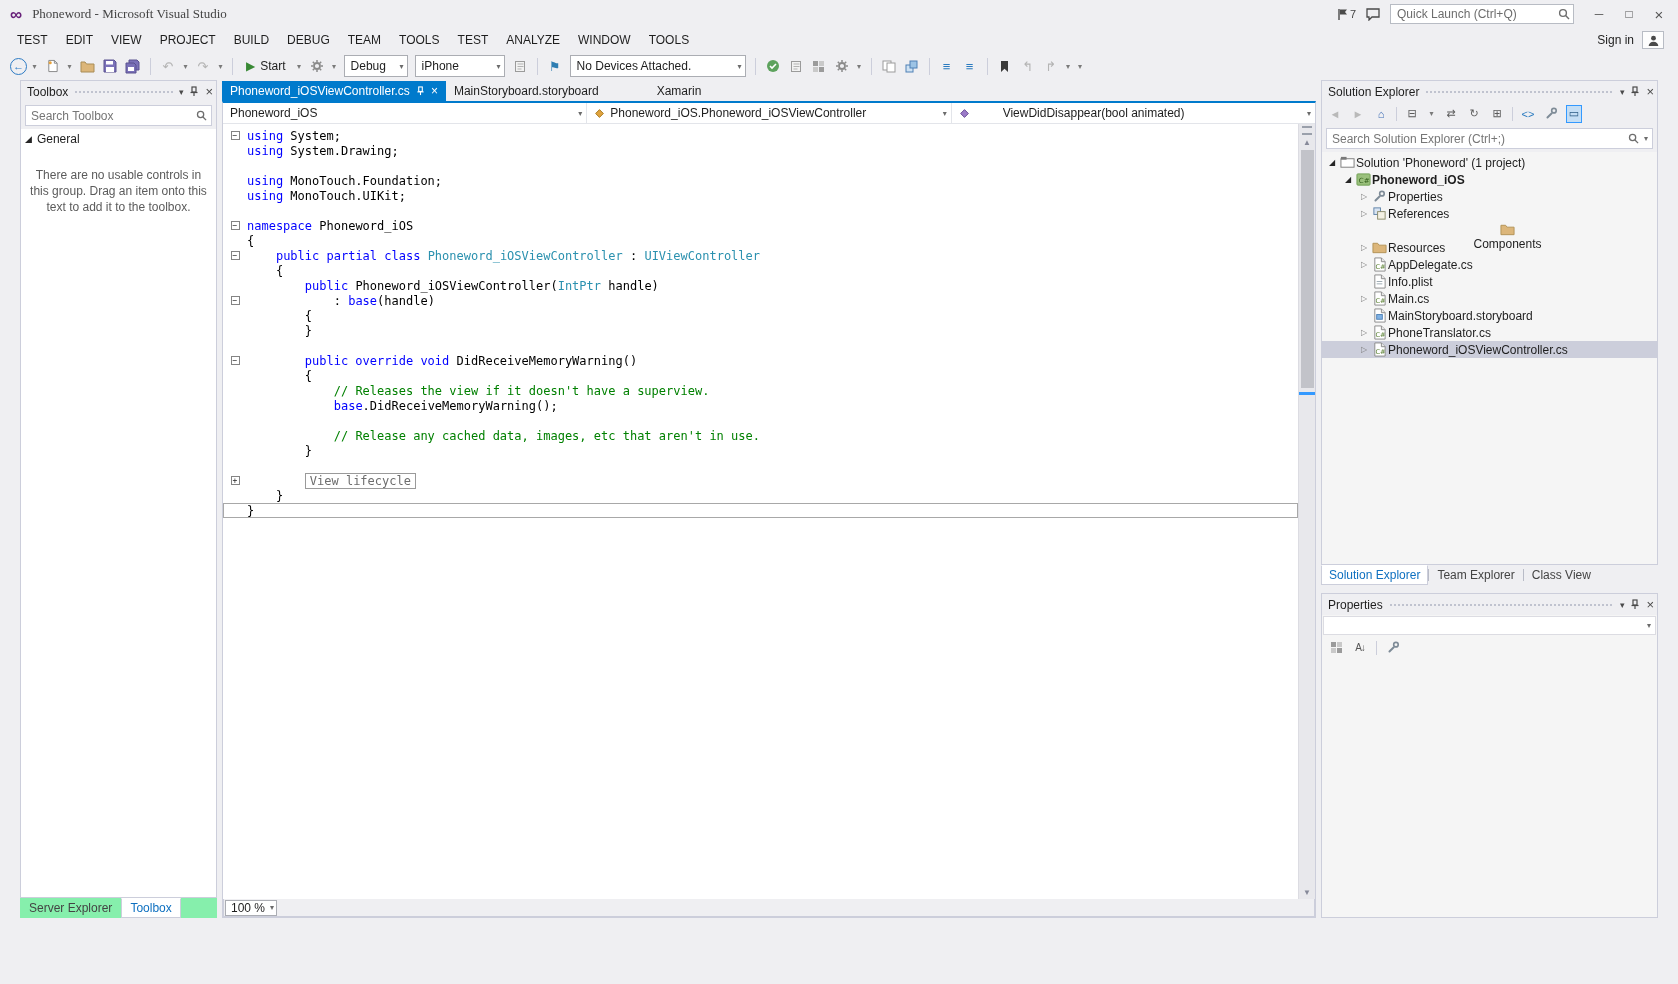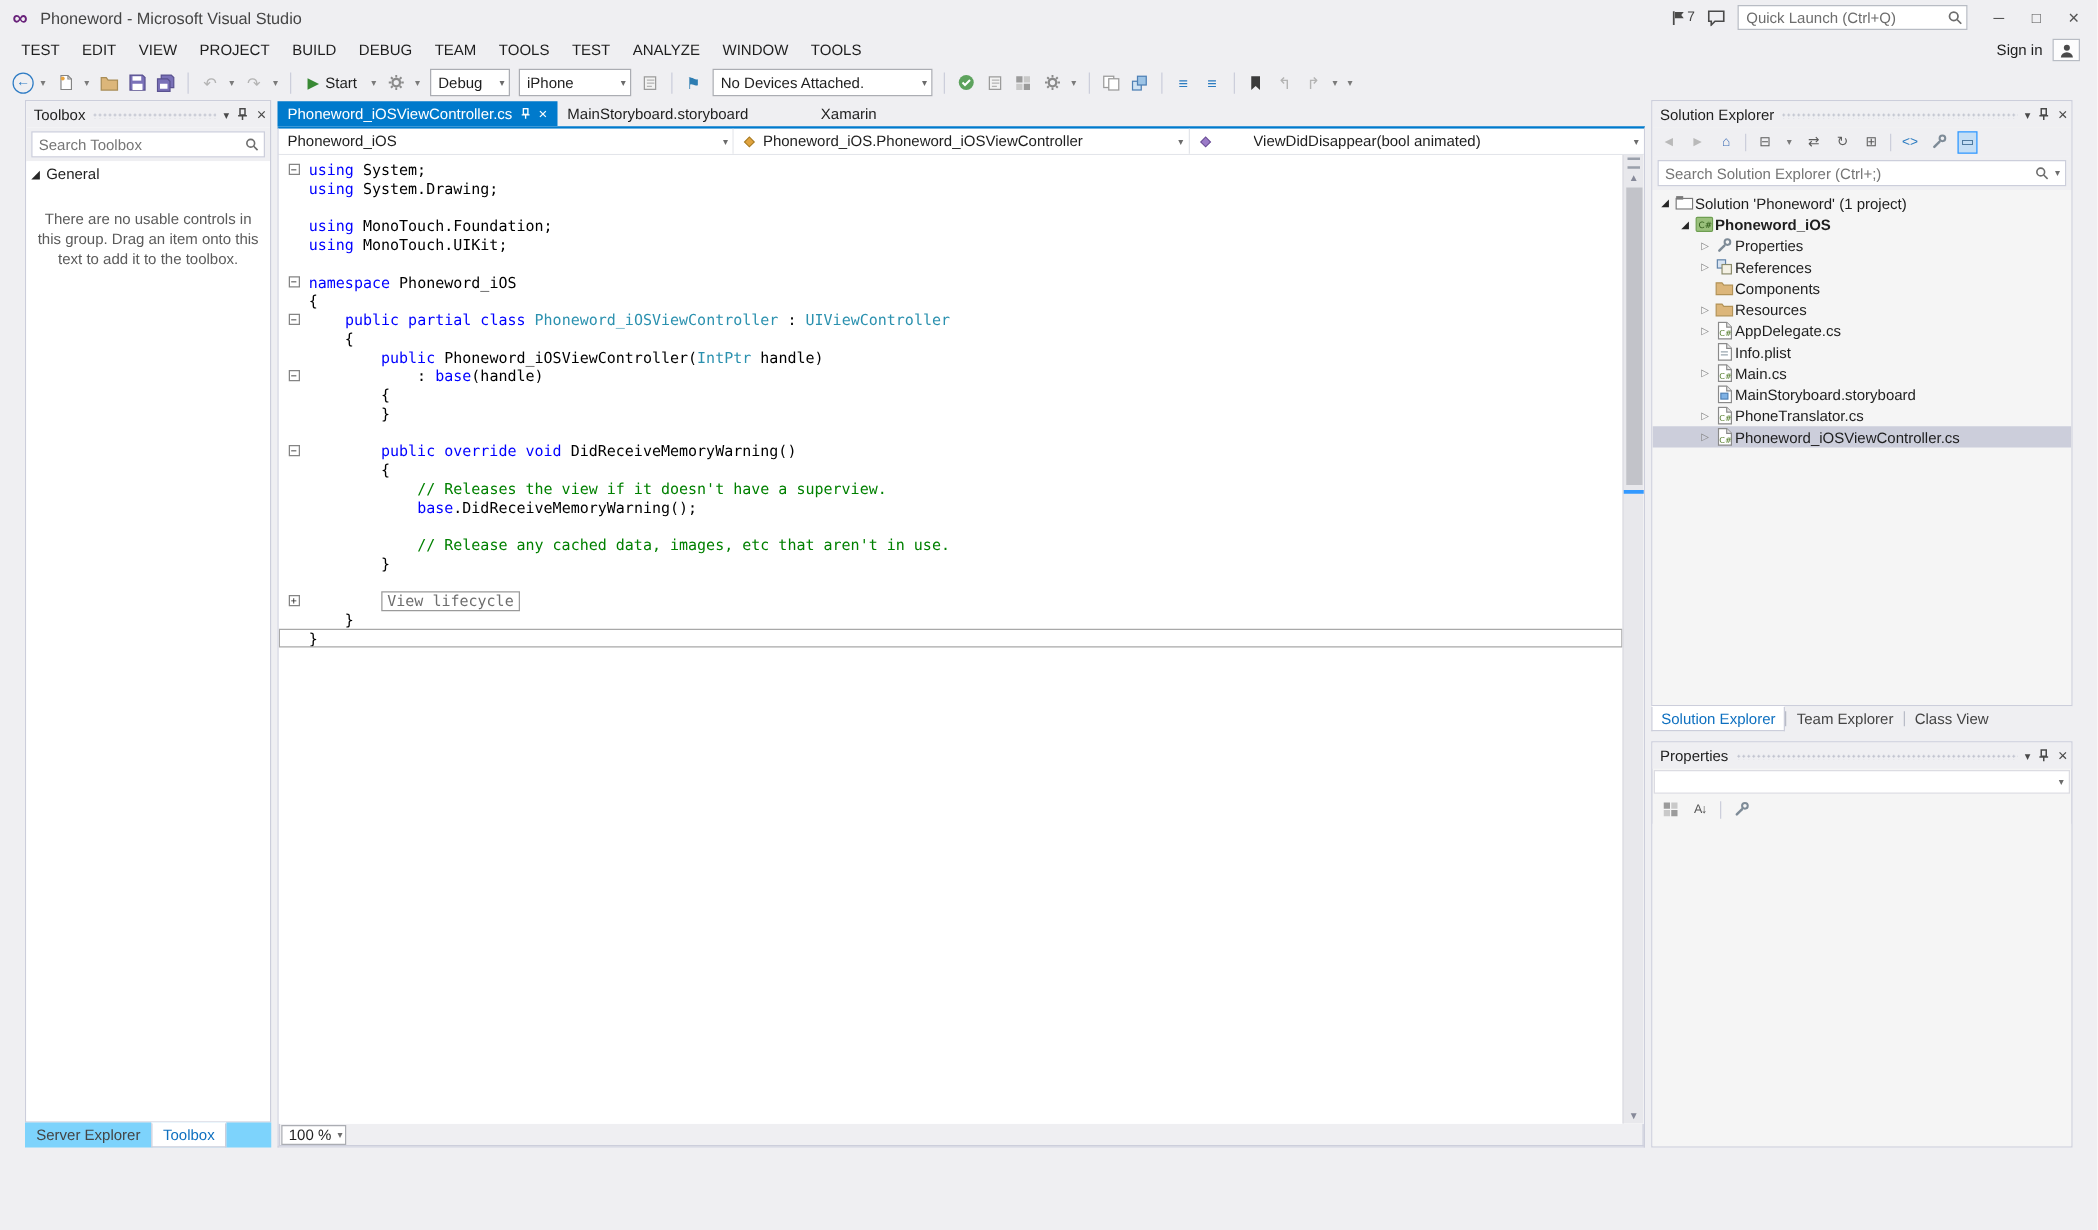--- a/index.html
+++ b/index.html
@@ -7,21 +7,21 @@
   body {
     font-family: "Liberation Sans", sans-serif;
     font-size: 12px;
     color: #1e1e1e;
     background: #efeff2;
     -webkit-font-smoothing: antialiased;
   }
   
   .titlebar { height:28px; display:flex; align-items:center; padding:0 4px 0 10px; }
   .vs-logo { font-size:17px; font-weight:bold; color:#68217a; margin-right:10px; line-height:1; }
-  .tb-title { font-size:13px; color:#444; }
+  .tb-title { font-size:13px; color:#444;font-family:Liberation Serif, serif; }
   .titlebar-right { margin-left:auto; display:flex; align-items:center; gap:10px; }
   .notif { display:flex; align-items:center; gap:2px; color:#444; font-size:11px; }
   .ql-box { position:relative; width:184px; height:20px; }
   .ql-box input { width:100%; height:100%; border:1px solid #b8bcc4; background:#fff; font:12px "Liberation Sans",sans-serif; color:#333; padding:0 20px 0 6px; outline:none; }
   .ql-box input::placeholder { color:#6d6d6d; }
   .ql-mag { position:absolute; right:4px; top:4px; }
   .win-btns { display:flex; }
   .win-btn { width:30px; height:22px; display:flex; align-items:center; justify-content:center; color:#555; font-size:12px; cursor:default; }
   
   .menubar { height:24px; display:flex; align-items:center; padding-left:8px; }
@@ -57,21 +57,21 @@
   .search-box { position:relative; height:21px; background:#fff; border:1px solid #cccedb; }
   .search-box input { width:100%; height:100%; border:0; outline:none; background:transparent; font:12px "Liberation Sans",sans-serif; color:#333; padding:0 34px 0 5px; }
   .search-box input::placeholder { color:#767676; }
   .search-icons { position:absolute; right:4px; top:4px; display:flex; gap:5px; align-items:center; }
   .search-icons .glyph { font-size:8px; color:#6d6d6d; }
   
   .toolbox-body { flex:1; background:#fff; }
   .toolbox-group { display:flex; align-items:center; gap:5px; padding:3px 4px; }
   .grp-arrow { font-size:9px; color:#262626; }
   .toolbox-empty { margin:18px 8px; text-align:center; color:#5b5b5b; line-height:1.35; }
-  .dock-tabs { height:20px; display:flex; align-items:stretch; background:#7dd3fc; padding-left:0; flex:none; }
+  .dock-tabs { height:20px; display:flex; align-items:stretch; background:#86efac; padding-left:0; flex:none; }
   .dock-tab { padding:2px 8px 0; color:#444; border:1px solid transparent; cursor:default; white-space:nowrap; }
   .dock-tab.active { background:#fff; color:#0e70c0; border-color:#cccedb; border-top-color:#fff; }
   
   .etabs { height:21px; display:flex; align-items:flex-end; flex:none; }
   .etab { padding:3px 8px; white-space:nowrap; color:#1e1e1e; display:flex; align-items:center; gap:6px; cursor:default; }
   .etab.active { background:var(--accent); color:#fff; }
   .etab.gapped { margin-left:42px; }
   .etab-close { font-size:12px; line-height:1; }
   .editor-frame { flex:1; min-height:0; display:flex; flex-direction:column; border:1px solid #cccedb; border-top:2px solid var(--accent); background:#fff; }
   .navbar { height:21px; display:flex; border-bottom:1px solid #e3e5ea; flex:none; }
@@ -549,21 +549,21 @@
           <div class="tree-row" style="padding-left: 36px;">
             <span class="tree-arrow arr-col">▷</span>
             <span class="tree-icon">
               <svg width="15" height="15" viewBox="0 0 16 16">
                 <rect x="2" y="2" width="7" height="7" fill="#d8e4f2" stroke="#5f82a8"></rect>
                 <rect x="6" y="6" width="8" height="8" fill="#f4f1e4" stroke="#8a8a6a"></rect>
               </svg>
             </span>
             <span class="tree-label">References</span>
           </div>
-          <div class="tree-row" style="padding-left: 36px;">
+          <div class="tree-row" style="padding-left: 36px; flex-direction: column;">
             <span class="tree-arrow"></span>
             <span class="tree-icon">
               <svg width="15" height="15" viewBox="0 0 16 16">
                 <path d="M1 3.5h5l1.5 2H15v8H1z" fill="#dcb67a" stroke="#b29256"></path>
               </svg>
             </span>
             <span class="tree-label">Components</span>
           </div>
           <div class="tree-row" style="padding-left: 36px;">
             <span class="tree-arrow arr-col">▷</span>

